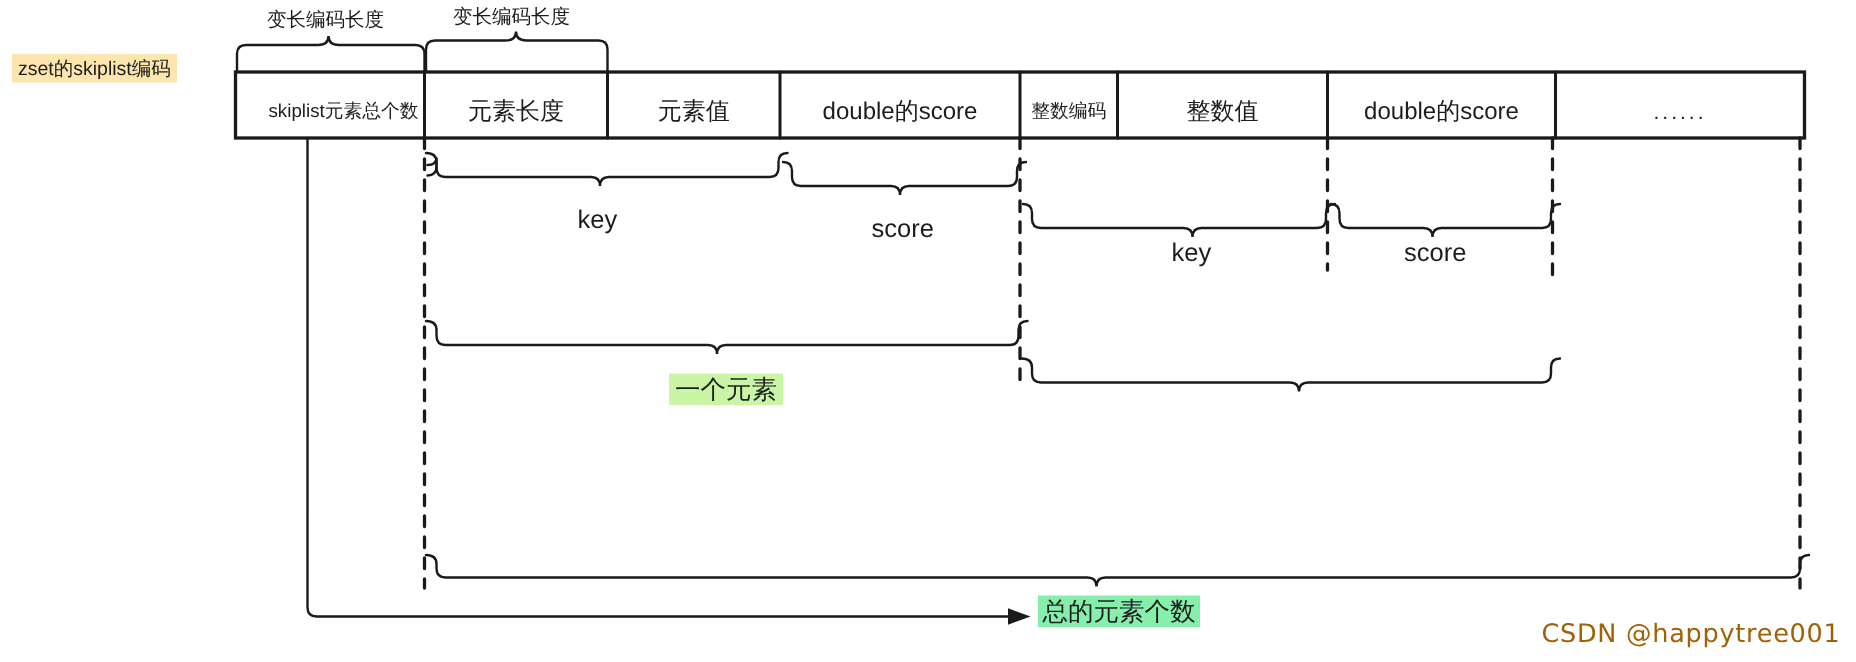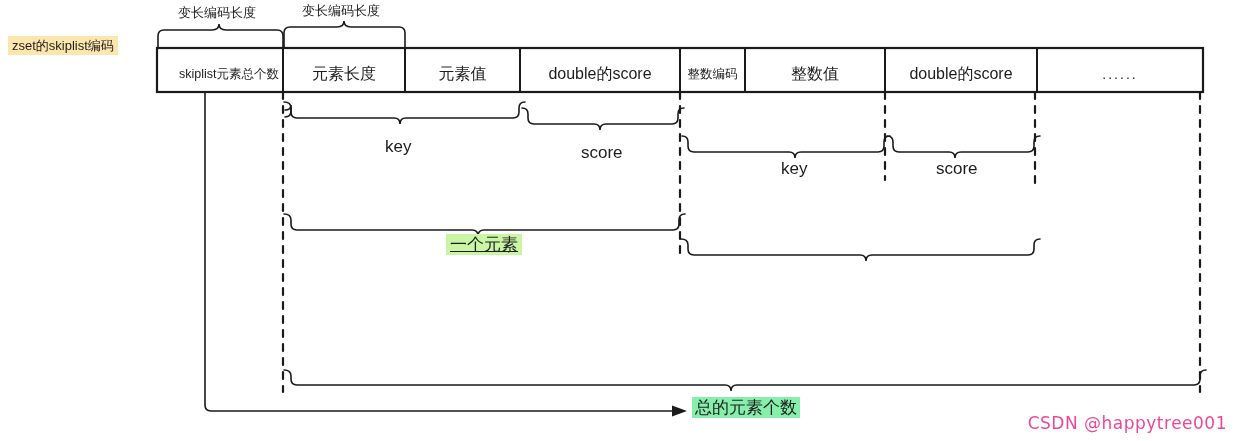--- a/index.html
+++ b/index.html
@@ -44,21 +44,21 @@
 
   
   .cap{font-size:17px;color:#1d1d1d;}
 
   .hl-green{background:#c9f5a5;padding:2px 4px;}
   .hl-green2{background:#d9ecdc;padding:2px 4px;}
   .hl-blue{background:#86efac;padding:2px 3px;}
 
   .watermark{
     position:absolute;right:10px;bottom:8px;
-    font-size:17px;color:#ec4899;
+    font-size:17px;color:#a16207;
     font-family:"DejaVu Sans",sans-serif;
     letter-spacing:.5px;
   }
 </style>
 </head>
 <body>
 
 <div id="stage">
 
   <svg id="svg" viewBox="0 0 1237 441">
@@ -127,19 +127,19 @@
   <div class="cell small" style="left:680px;width:65px;">整数编码</div>
   <div class="cell" style="left:745px;width:140px;">整数值</div>
   <div class="cell" style="left:885px;width:152px;">double的score</div>
   <div class="cell dots" style="left:1037px;width:166px;">......</div>
 
   <div class="lbl cap" style="left:385px;top:138px;">key</div>
   <div class="lbl cap" style="left:581px;top:144px;">score</div>
   <div class="lbl cap" style="left:781px;top:160px;">key</div>
   <div class="lbl cap" style="left:936px;top:160px;">score</div>
 
-  <div class="lbl cap hl-green" style="left:446px;top:234px;text-decoration:underline;">一个元素</div>
+  <div class="lbl cap hl-green" style="left:446px;top:249px;">一个元素</div>
 
   <div class="lbl cap hl-blue" style="left:692px;top:397px;">总的元素个数</div>
 
   <div class="watermark">CSDN @happytree001</div>
 
 </div>
 
 </body></html>

